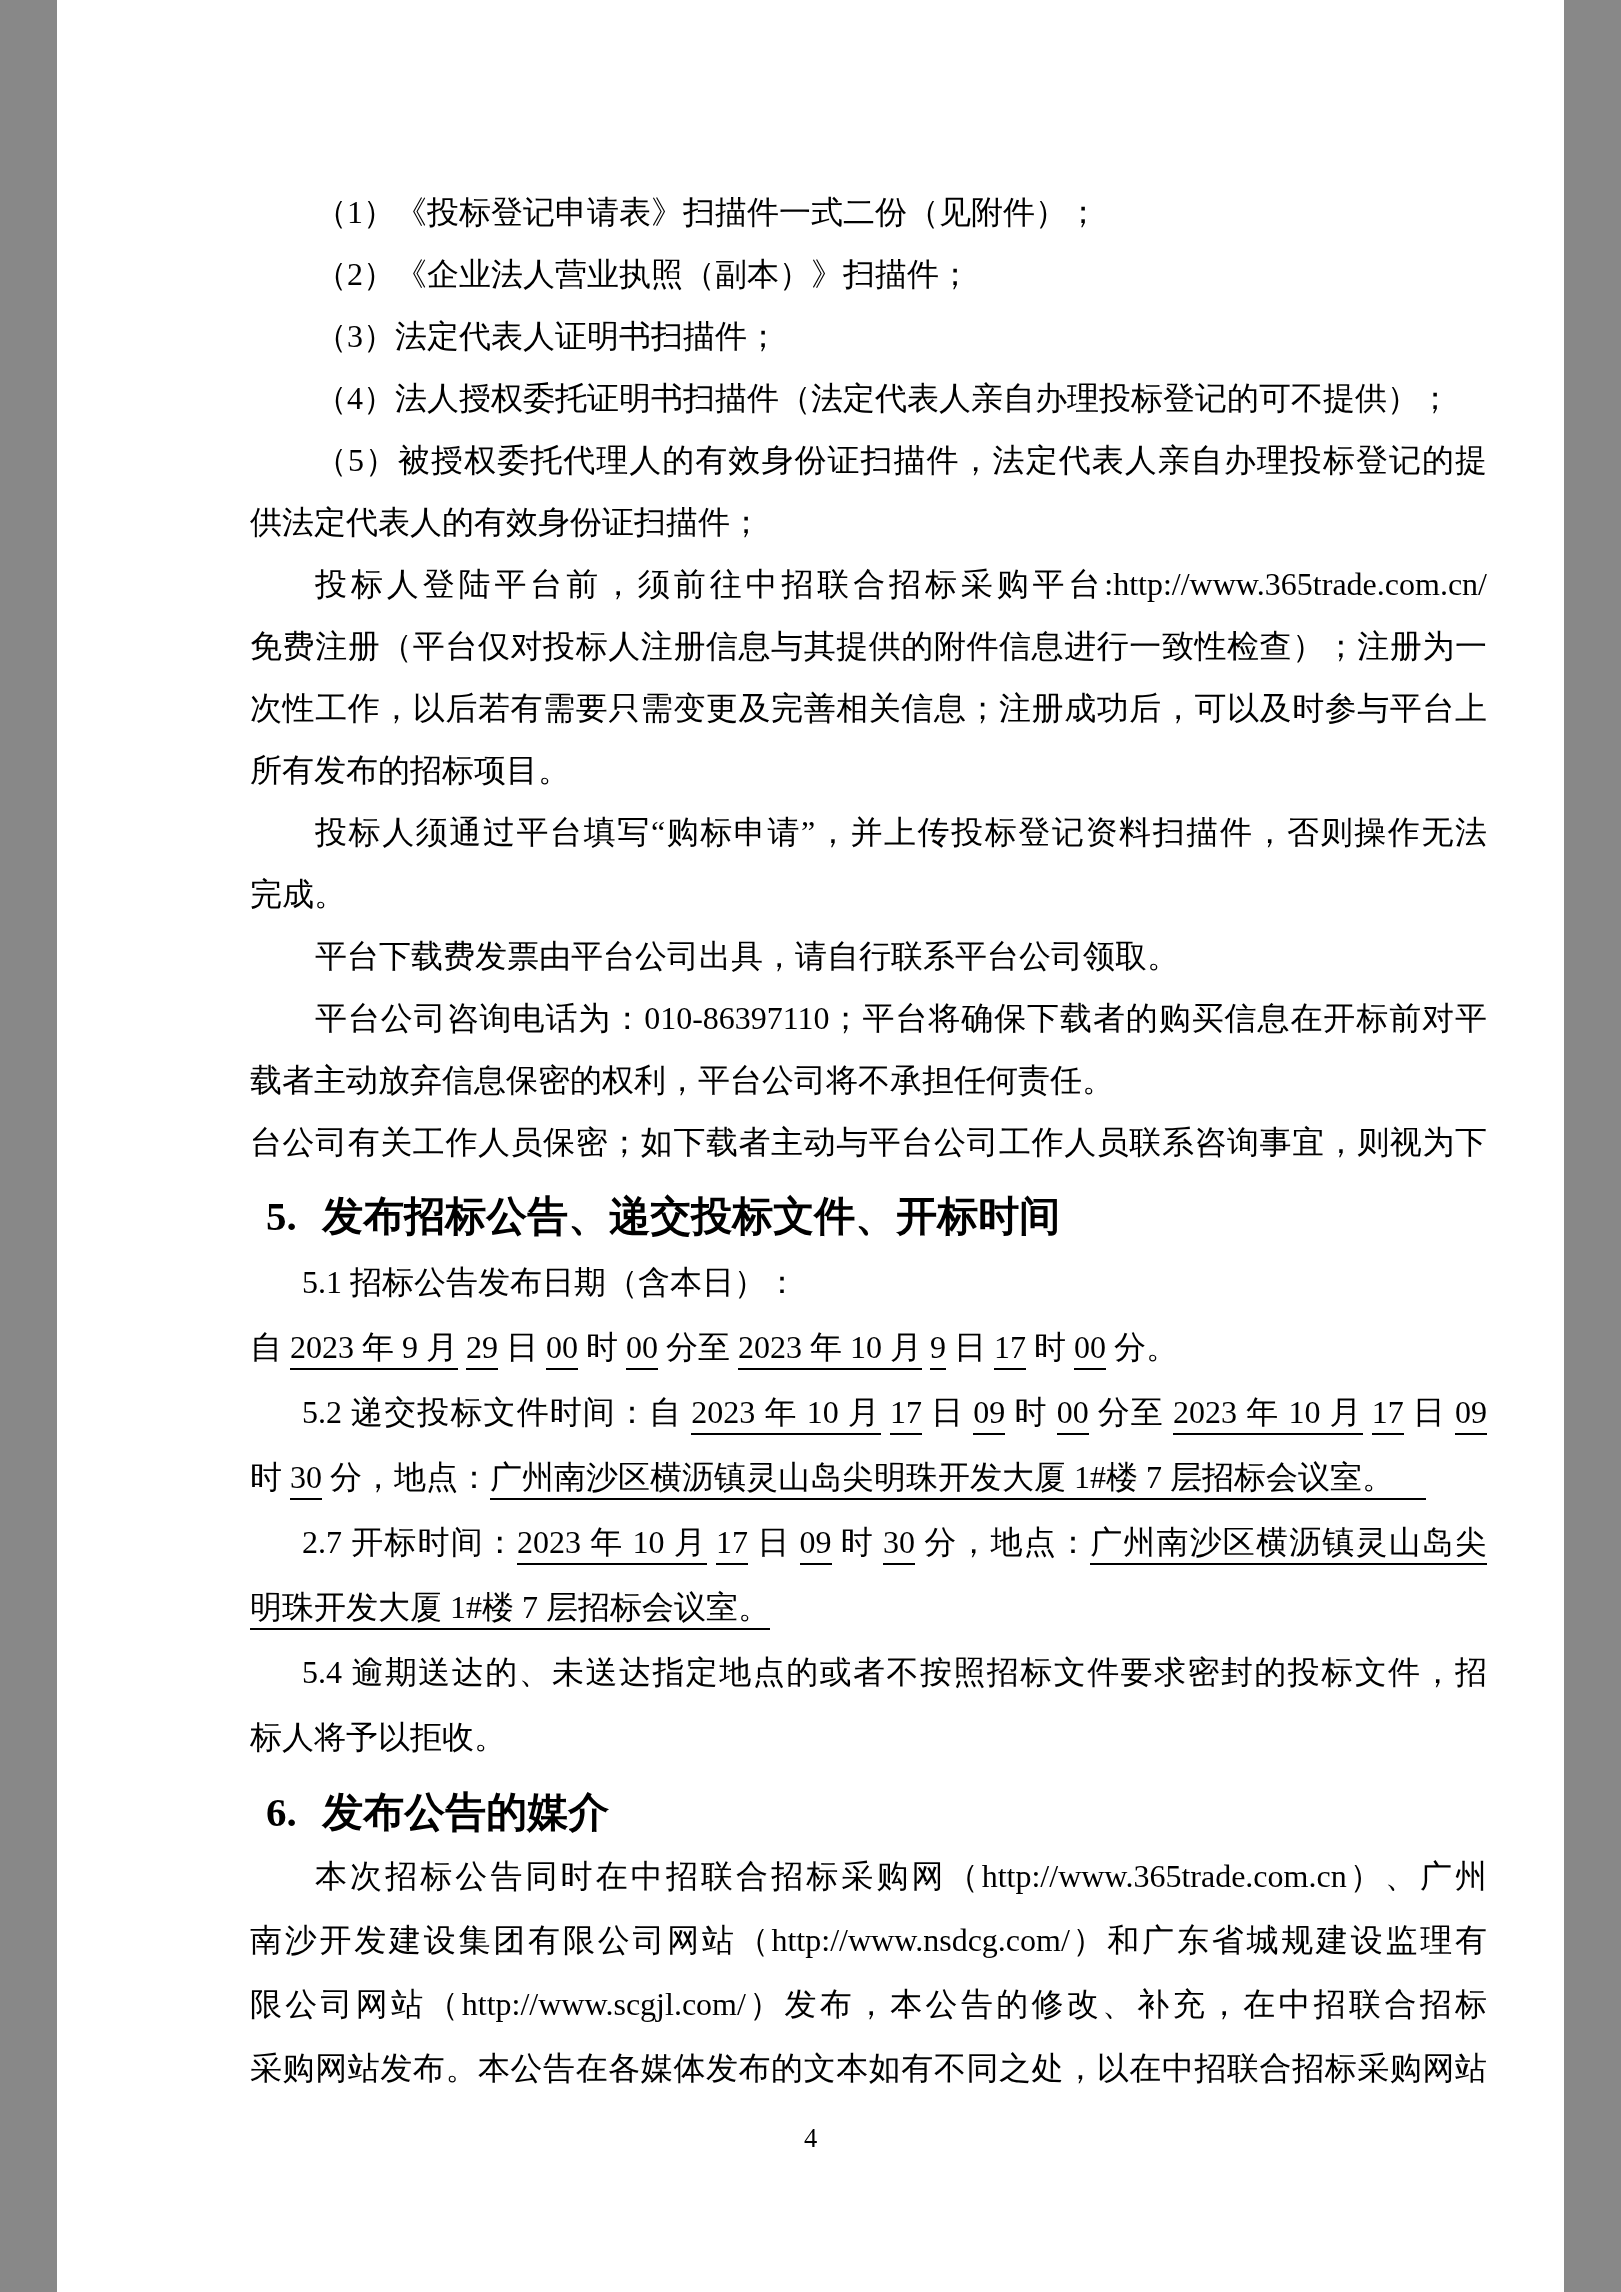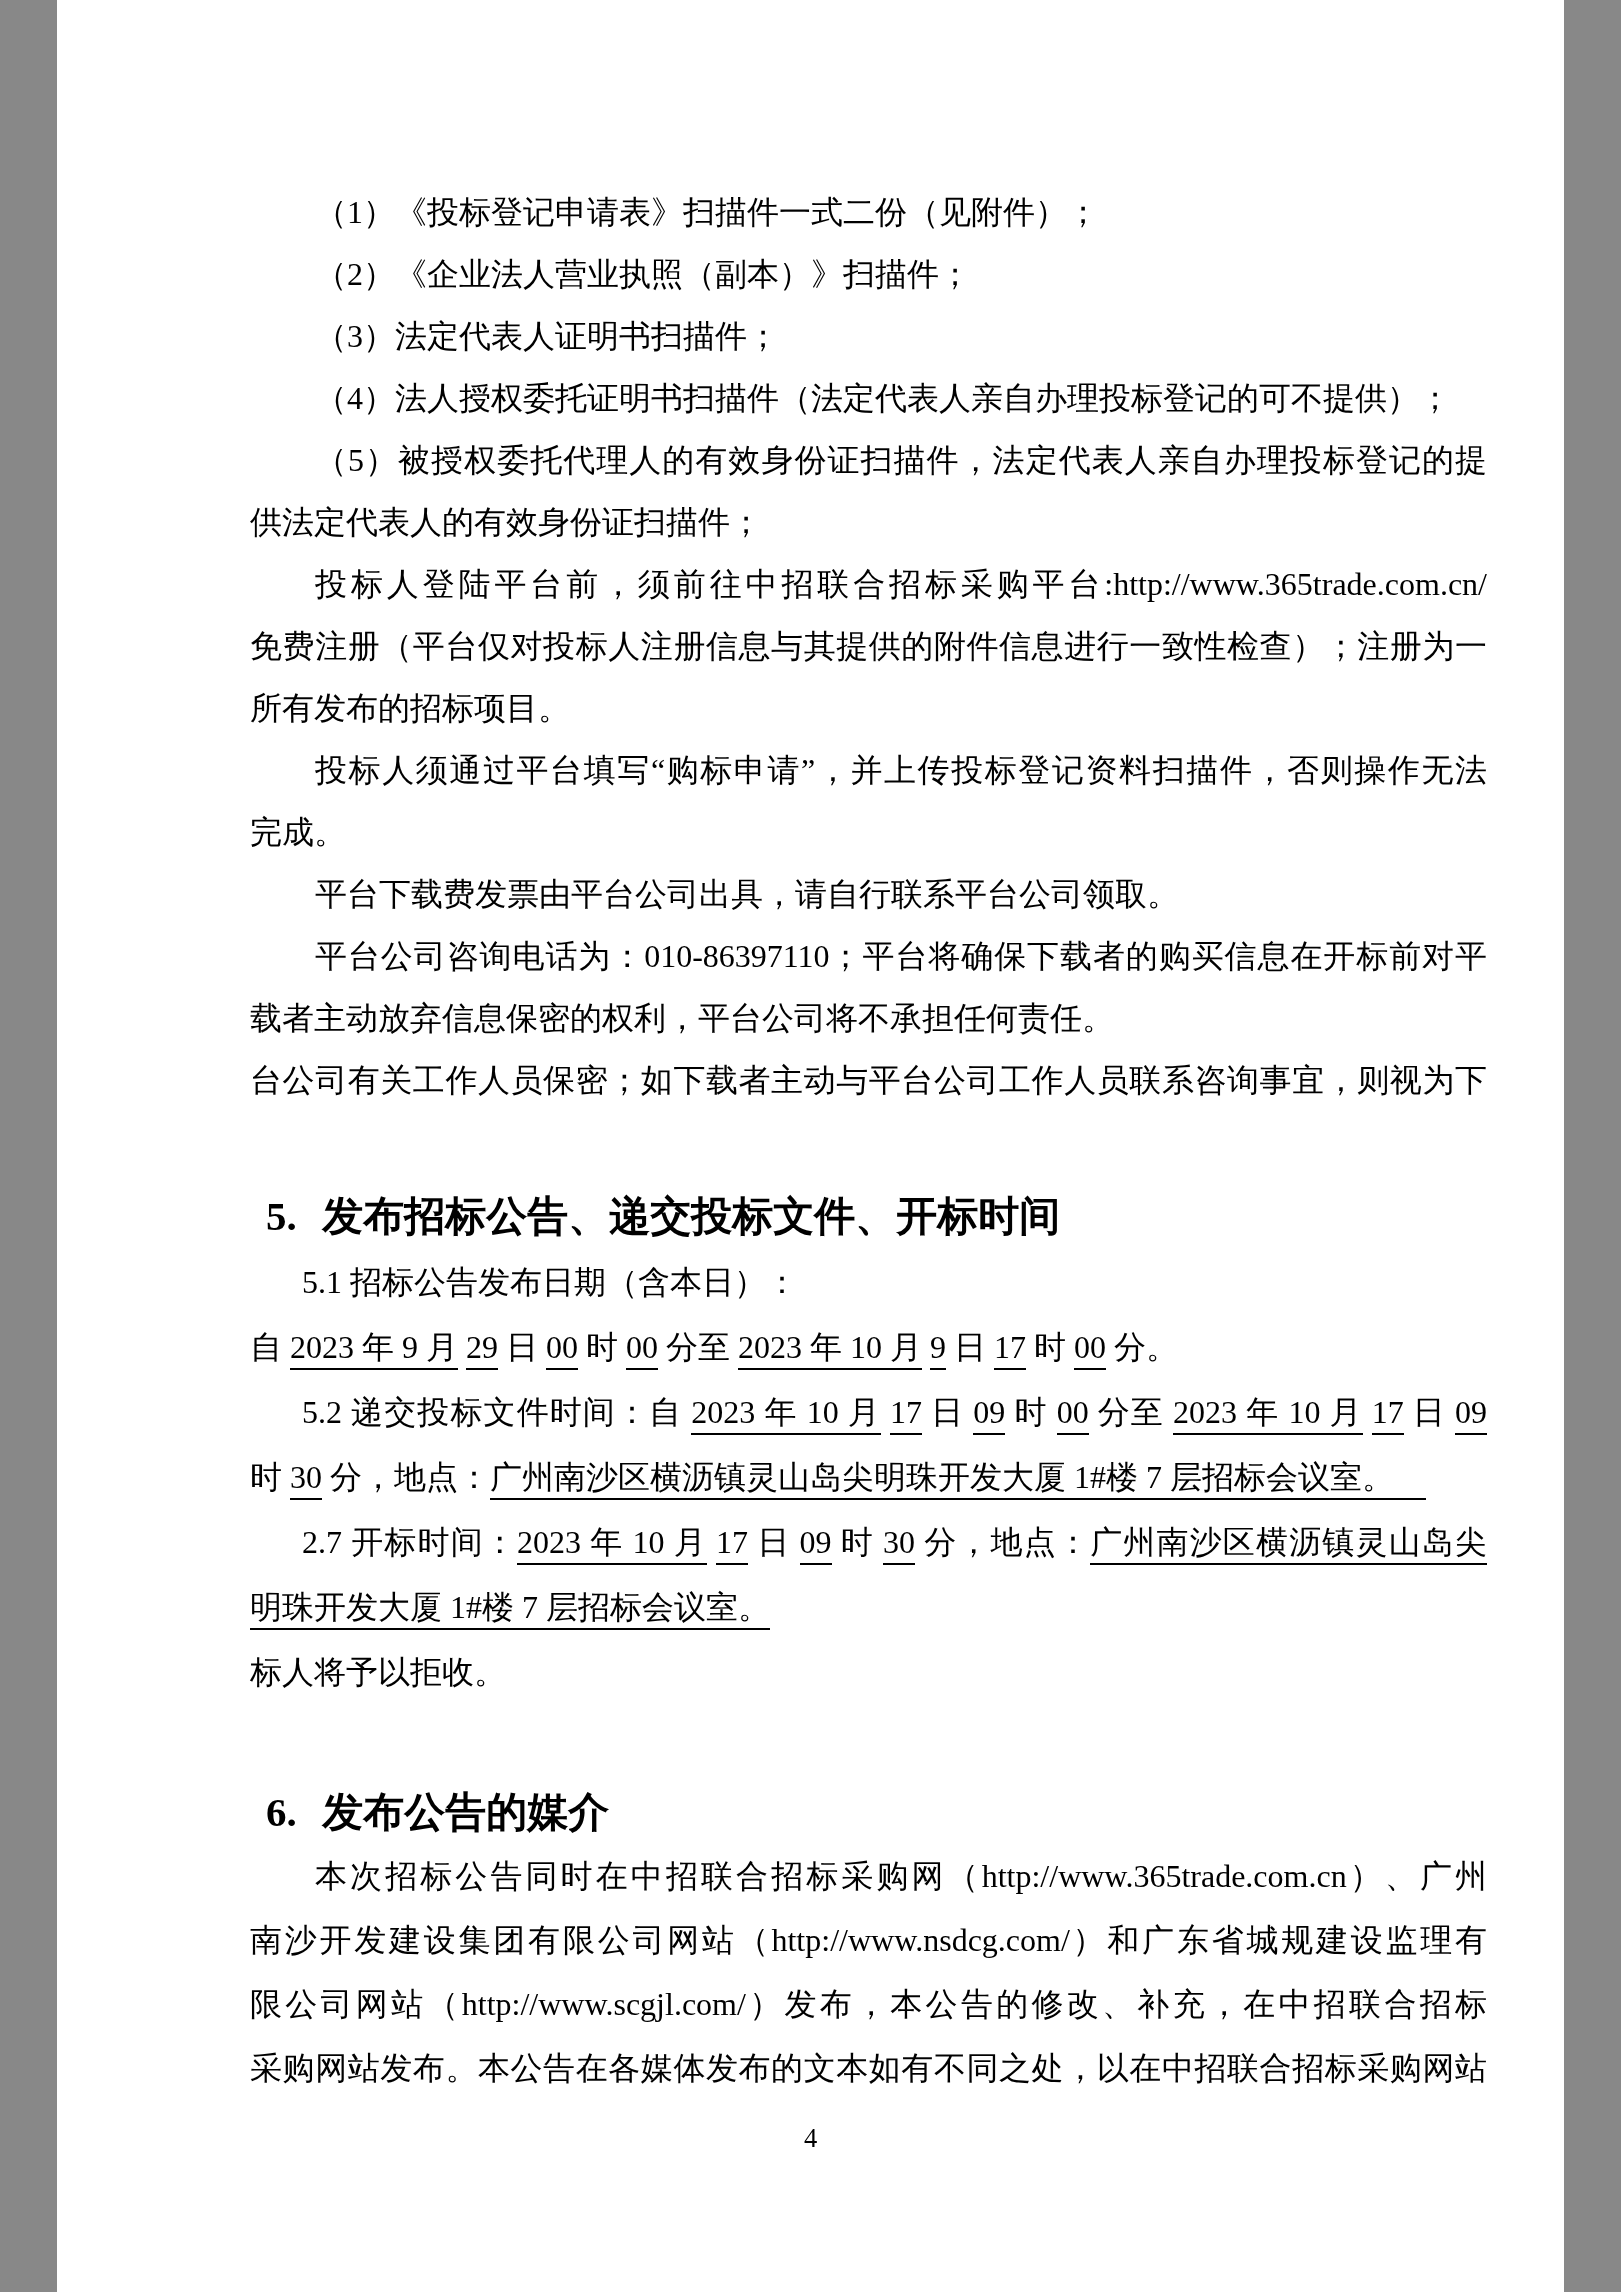--- a/index.html
+++ b/index.html
@@ -57,40 +57,42 @@
 
   <div class="block body-a">
       <div class="line" style="padding-left: 65px;"><span>（1）《投标登记申请表》扫描件一式二份（见附件）；</span></div>
       <div class="line" style="padding-left: 65px;"><span>（2）《企业法人营业执照（副本）》扫描件；</span></div>
       <div class="line" style="padding-left: 65px;"><span>（3）法定代表人证明书扫描件；</span></div>
       <div class="line" style="padding-left: 65px;"><span>（4）法人授权委托证明书扫描件（法定代表人亲自办理投标登记的可不提供）；</span></div>
       <div class="line fill" style="padding-left: 65px;"><span>（5）被授权委托代理人的有效身份证扫描件，法定代表人亲自办理投标登记的提</span></div>
       <div class="line"><span>供法定代表人的有效身份证扫描件；</span></div>
       <div class="line fill" style="padding-left: 65px;"><span>投标人登陆平台前，须前往中招联合招标采购平台:http://www.365trade.com.cn/</span></div>
       <div class="line fill"><span>免费注册（平台仅对投标人注册信息与其提供的附件信息进行一致性检查）；注册为一</span></div>
+      <div class="line fill"><span>次性工作，以后若有需要只需变更及完善相关信息；注册成功后，可以及时参与平台上</span></div>
       <div class="line"><span>所有发布的招标项目。</span></div>
       <div class="line fill" style="padding-left: 65px;"><span>投标人须通过平台填写“购标申请”，并上传投标登记资料扫描件，否则操作无法</span></div>
       <div class="line"><span>完成。</span></div>
       <div class="line" style="padding-left: 65px;"><span>平台下载费发票由平台公司出具，请自行联系平台公司领取。</span></div>
       <div class="line fill" style="padding-left: 65px;"><span>平台公司咨询电话为：010-86397110；平台将确保下载者的购买信息在开标前对平</span></div>
       <div class="line"><span>载者主动放弃信息保密的权利，平台公司将不承担任何责任。</span></div>
       <div class="line fill"><span>台公司有关工作人员保密；如下载者主动与平台公司工作人员联系咨询事宜，则视为下</span></div>
     </div>
 
   <h2 class="heading h5">
     <span class="hnum">5.</span><span>发布招标公告、递交投标文件、开标时间</span>
   </h2>
 
   <div class="block body-b">
       <div class="line" style="padding-left: 52px;"><span>5.1 招标公告发布日期（含本日）：</span></div>
       <div class="line"><span>自 </span><span class="u">2023 年 9 月</span><span> </span><span class="u">29</span><span> 日 </span><span class="u">00</span><span> 时 </span><span class="u">00</span><span> 分至 </span><span class="u">2023 年 10 月</span><span> </span><span class="u">9</span><span> 日 </span><span class="u">17</span><span> 时 </span><span class="u">00</span><span> 分。</span></div>
       <div class="line fill" style="padding-left: 52px;"><span>5.2 递交投标文件时间：自 </span><span class="u">2023 年 10 月</span><span> </span><span class="u">17</span><span> 日 </span><span class="u">09</span><span> 时 </span><span class="u">00</span><span> 分至 </span><span class="u">2023 年 10 月</span><span> </span><span class="u">17</span><span> 日 </span><span class="u">09</span></div>
       <div class="line"><span>时 </span><span class="u">30</span><span> 分，地点：</span><span class="u">广州南沙区横沥镇灵山岛尖明珠开发大厦 1#楼 7 层招标会议室。　</span></div>
       <div class="line fill" style="padding-left: 52px;"><span>2.7 开标时间：</span><span class="u">2023 年 10 月</span><span> </span><span class="u">17</span><span> 日 </span><span class="u">09</span><span> 时 </span><span class="u">30</span><span> 分，地点：</span><span class="u">广州南沙区横沥镇灵山岛尖</span></div>
       <div class="line"><span class="u">明珠开发大厦 1#楼 7 层招标会议室。</span></div>
+      <div class="line fill" style="padding-left: 52px;"><span>5.4 逾期送达的、未送达指定地点的或者不按照招标文件要求密封的投标文件，招</span></div>
       <div class="line"><span>标人将予以拒收。</span></div>
     </div>
 
   <h2 class="heading h6">
     <span class="hnum">6.</span><span>发布公告的媒介</span>
   </h2>
 
   <div class="block body-c">
       <div class="line fill" style="padding-left: 65px;"><span>本次招标公告同时在中招联合招标采购网（http://www.365trade.com.cn）、广州</span></div>
       <div class="line fill"><span>南沙开发建设集团有限公司网站（http://www.nsdcg.com/）和广东省城规建设监理有</span></div>

